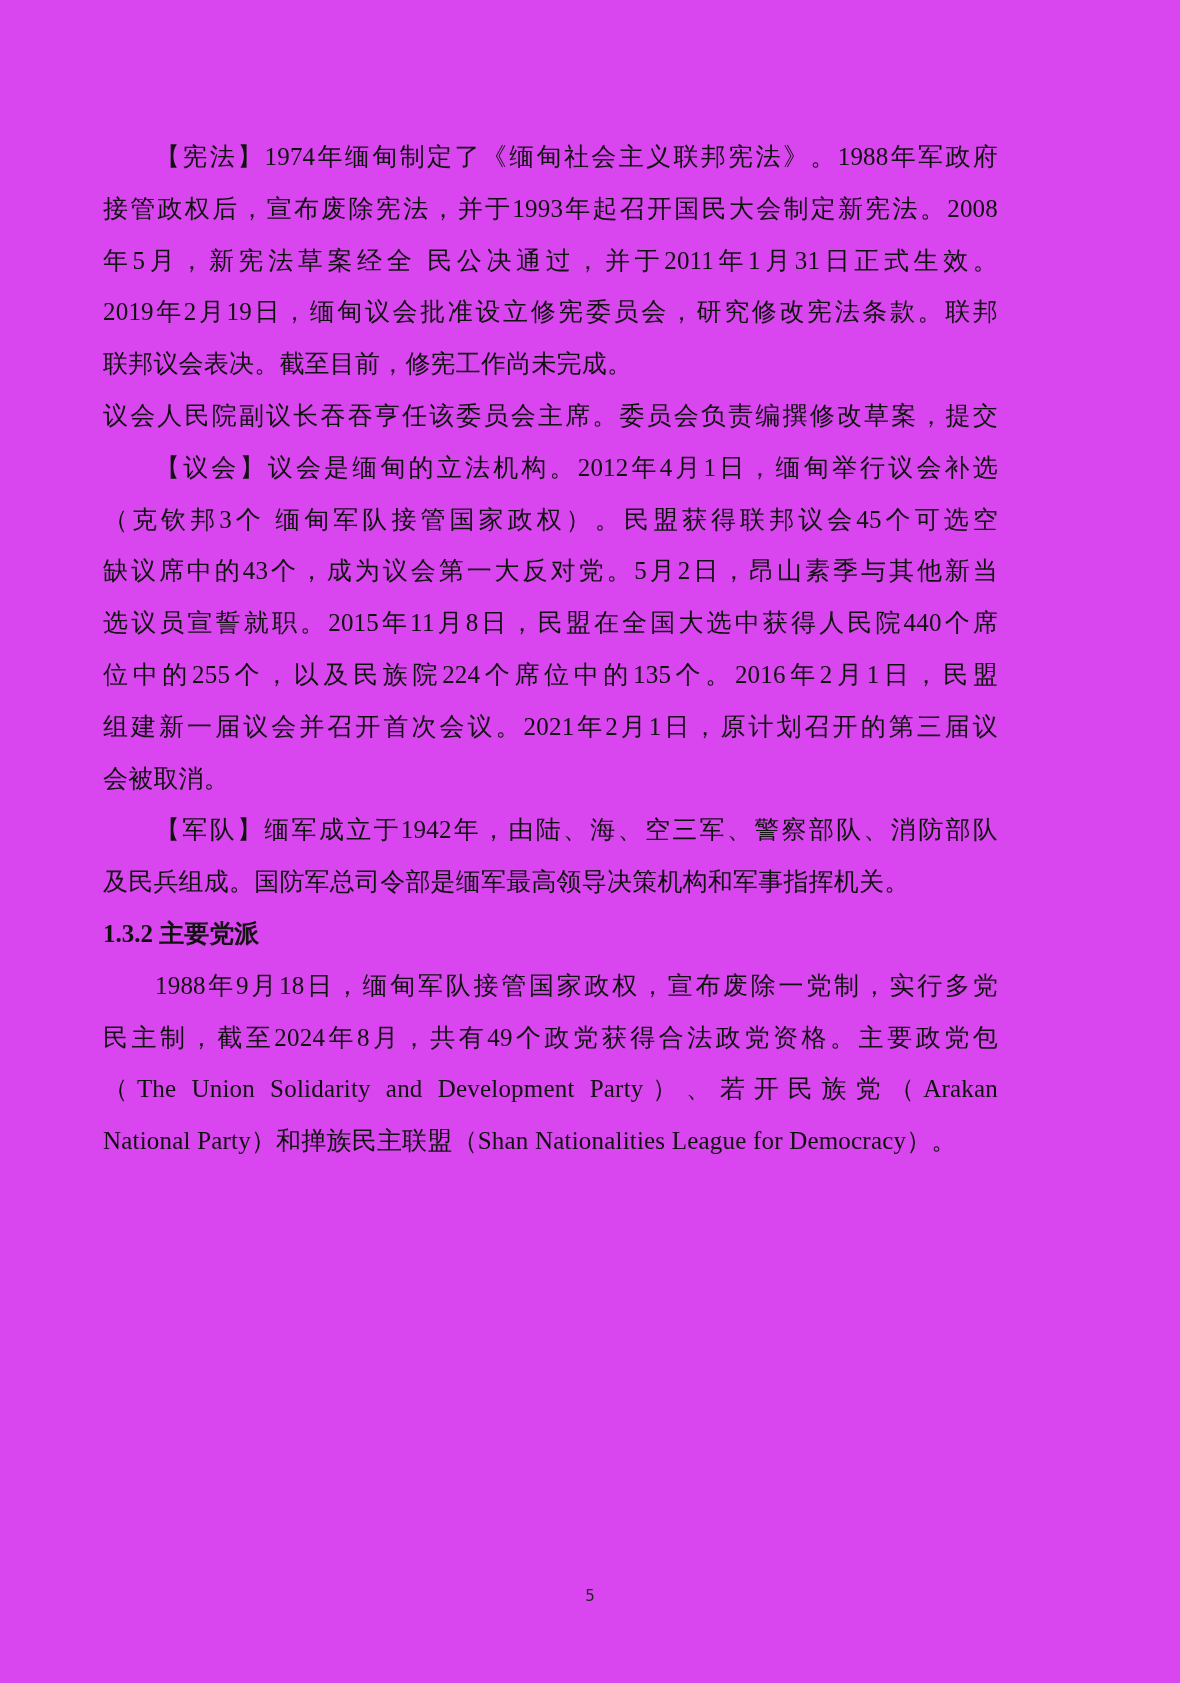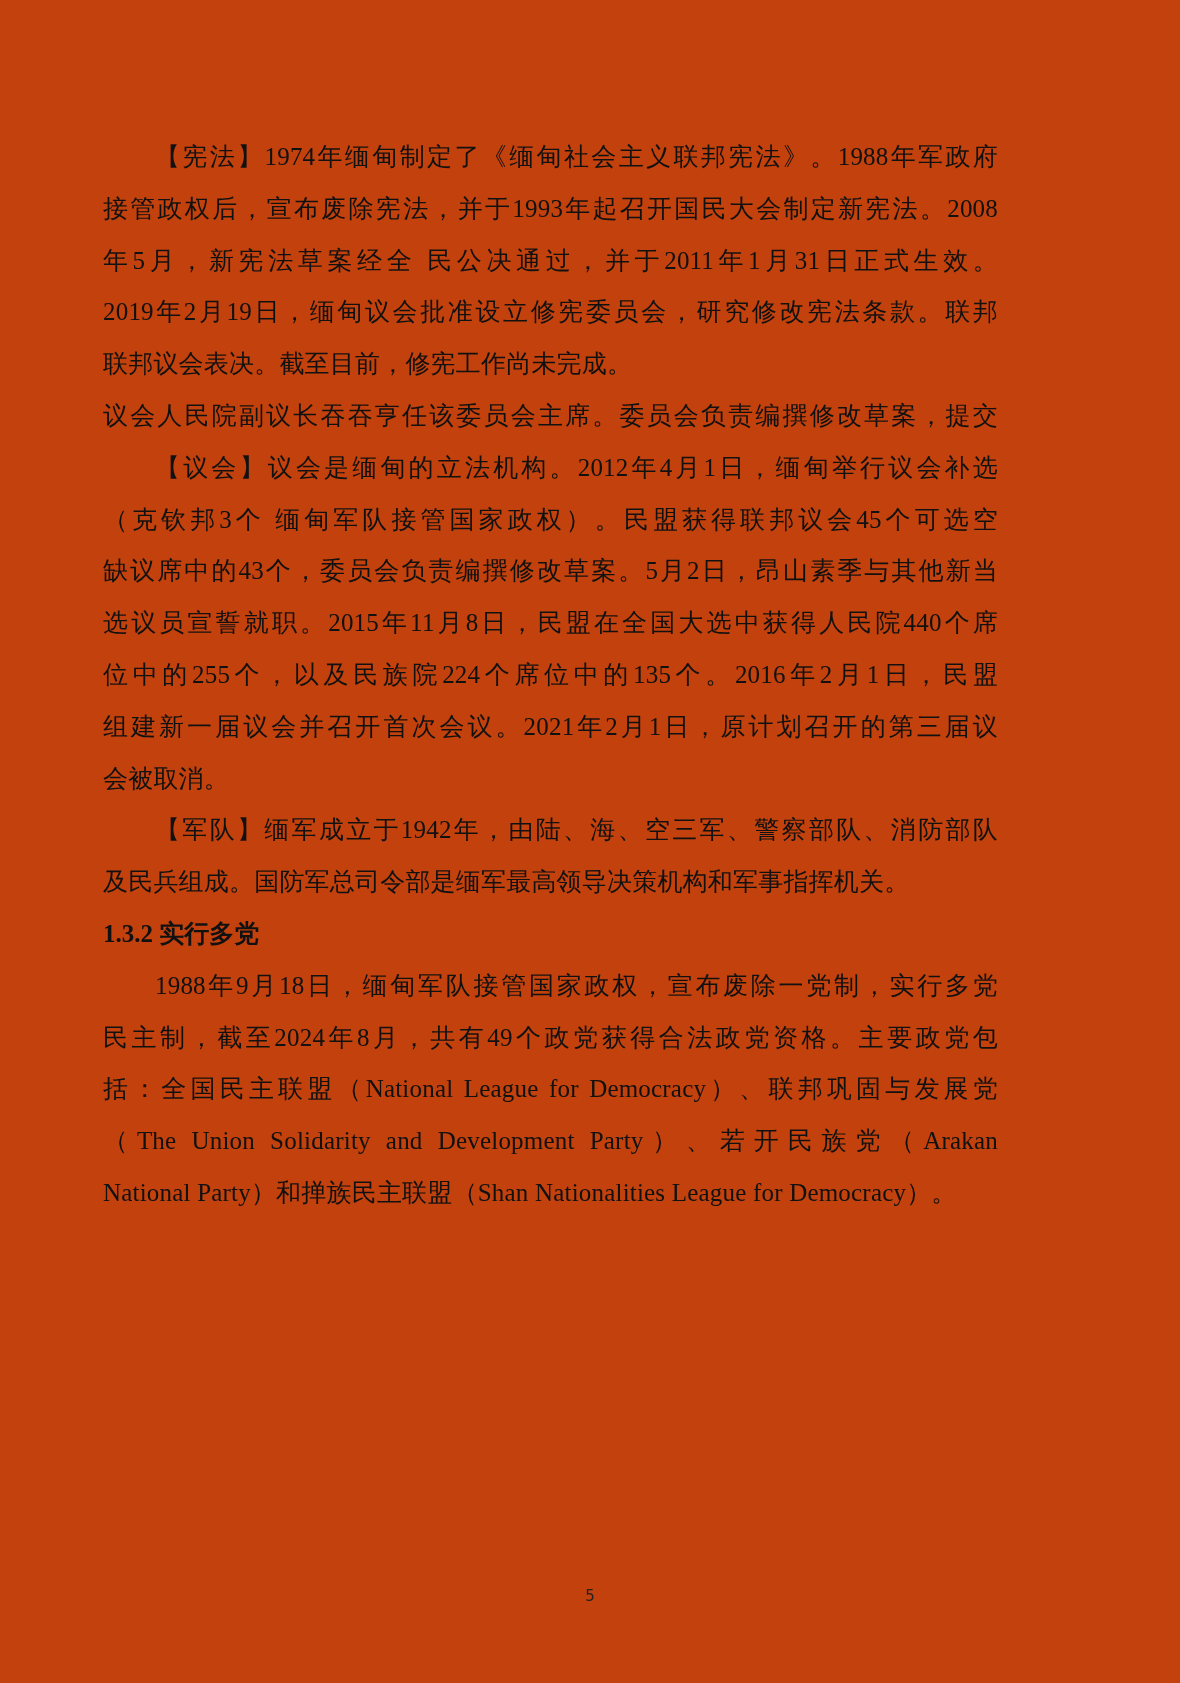--- a/index.html
+++ b/index.html
@@ -14,21 +14,21 @@
     overflow: hidden;
     font-family: "Liberation Serif", "DejaVu Serif", serif;
     color: #111111;
   }
   .page {
     position: absolute;
     left: 0;
     top: 0;
     width: 1180px;
     height: 1683px;
-    background: #c2410c;
+    background: #d946ef;
   }
   .content {
     position: absolute;
     left: 103px;
     top: 131px;
     width: 895px;
   }
   .line {
     height: 51.8px;
     line-height: 51.8px;
@@ -74,39 +74,38 @@
       <div class="line">接管政权后，宣布废除宪法，并于1993年起召开国民大会制定新宪法。2008</div>
       <div class="line">年5月，新宪法草案经全 民公决通过，并于2011年1月31日正式生效。</div>
       <div class="line">2019年2月19日，缅甸议会批准设立修宪委员会，研究修改宪法条款。联邦</div>
       <div class="line last">联邦议会表决。截至目前，修宪工作尚未完成。</div>
       <div class="line">议会人民院副议长吞吞亨任该委员会主席。委员会负责编撰修改草案，提交</div>
     </div>
 
     <div class="paragraph">
       <div class="line indent">【议会】议会是缅甸的立法机构。2012年4月1日，缅甸举行议会补选</div>
       <div class="line">（克钦邦3个 缅甸军队接管国家政权）。民盟获得联邦议会45个可选空</div>
-      <div class="line">缺议席中的43个，委员会负责编撰修改草案。5月2日，昂山素季与其他新当</div>
+      <div class="line">缺议席中的43个，成为议会第一大反对党。5月2日，昂山素季与其他新当</div>
       <div class="line">选议员宣誓就职。2015年11月8日，民盟在全国大选中获得人民院440个席</div>
       <div class="line">位中的255个，以及民族院224个席位中的135个。2016年2月1日，民盟</div>
       <div class="line">组建新一届议会并召开首次会议。2021年2月1日，原计划召开的第三届议</div>
       <div class="line last">会被取消。</div>
     </div>
 
 
     <div class="paragraph">
       <div class="line indent">【军队】缅军成立于1942年，由陆、海、空三军、警察部队、消防部队</div>
       <div class="line last">及民兵组成。国防军总司令部是缅军最高领导决策机构和军事指挥机关。</div>
     </div>
 
-    <div class="heading">1.3.2 实行多党</div>
+    <div class="heading">1.3.2 主要党派</div>
 
     <div class="paragraph">
       <div class="line indent">1988年9月18日，缅甸军队接管国家政权，宣布废除一党制，实行多党</div>
       <div class="line">民主制，截至2024年8月，共有49个政党获得合法政党资格。主要政党包</div>
-      <div class="line">括：全国民主联盟（National League for Democracy）、联邦巩固与发展党</div>
       <div class="line">（The Union Solidarity and Development Party）、若开民族党（Arakan</div>
       <div class="line last">National Party）和掸族民主联盟（Shan Nationalities League for Democracy）。</div>
     </div>
 
   </div>
 
   <div class="page-number">5</div>
 </div>
 
 </body></html>

